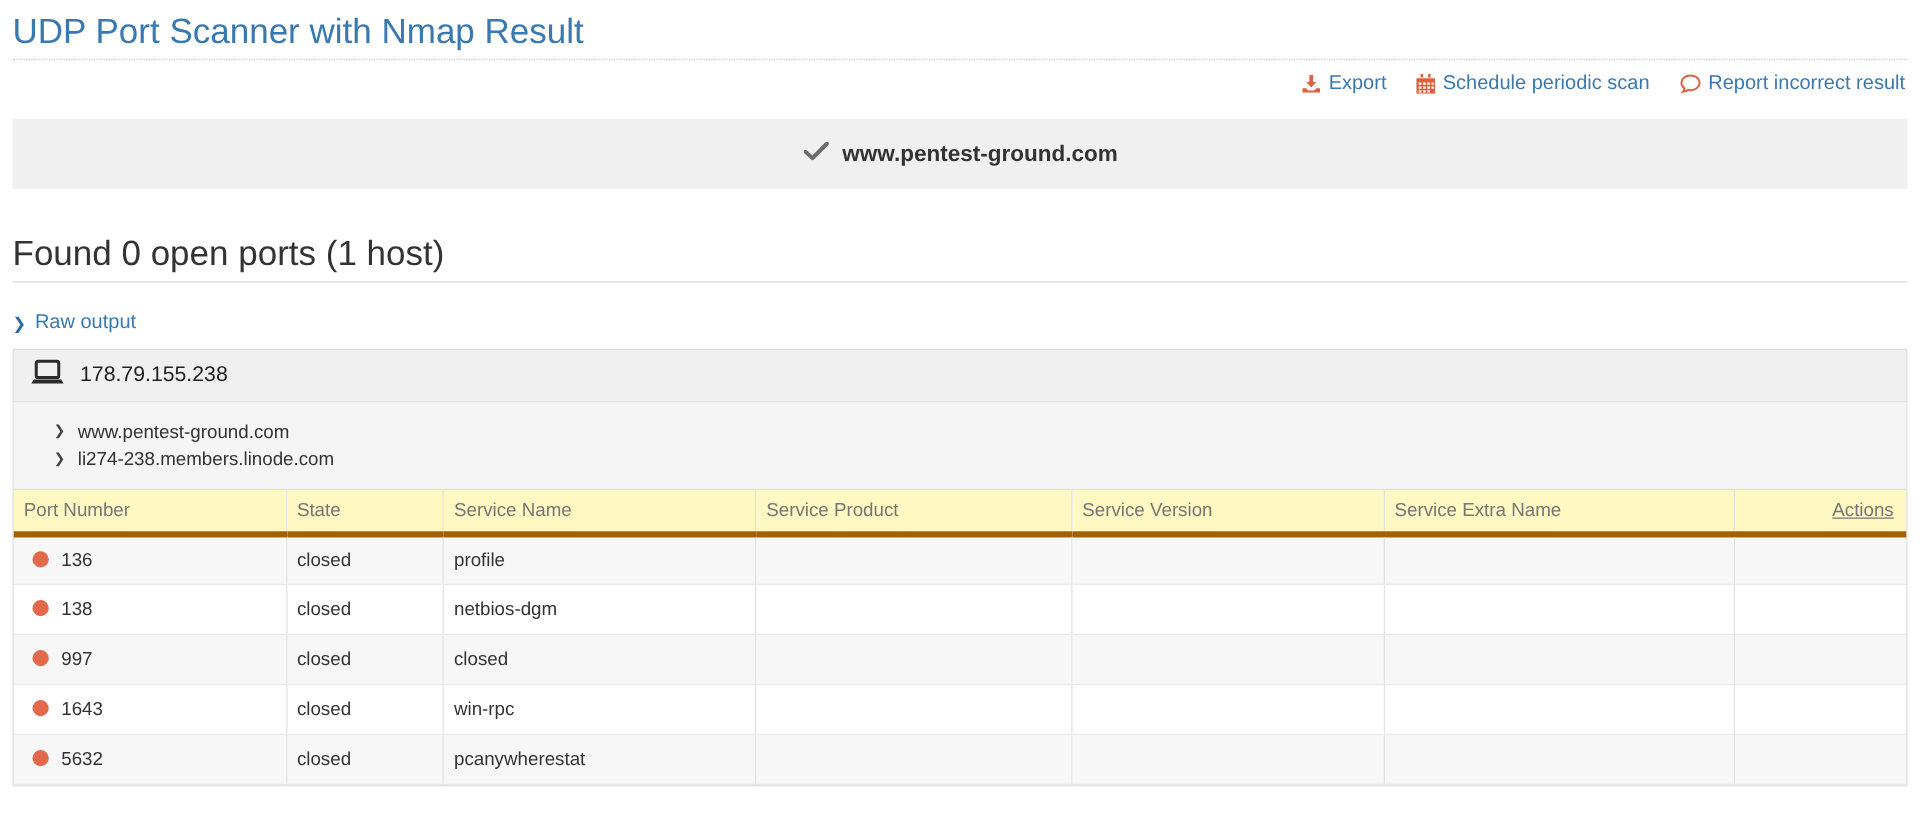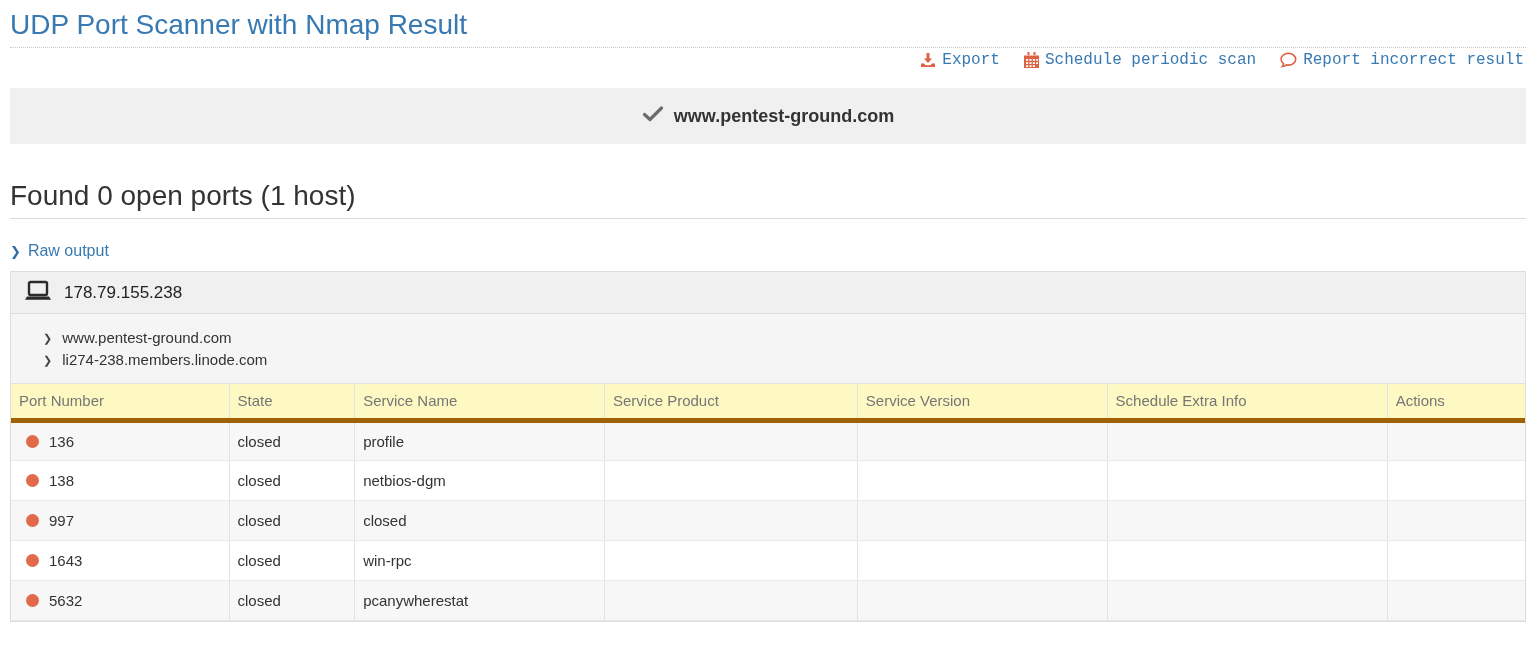--- a/index.html
+++ b/index.html
@@ -19,28 +19,27 @@
   .page-title{
     font-size:28px;
     font-weight:400;
     color:var(--accent-blue,#3879b2);
     line-height:34px;
     padding-bottom:5px;
     border-bottom:1px dotted #c9c9c9;
   }
   
   .toolbar{
-    margin-top:0;
+    margin-top:7px;
     display:flex;
     justify-content:flex-end;
     align-items:center;
     gap:24px;
     height:24px;
     padding-right:2px;
-    font-family:Liberation Mono, monospace;
   }
   .tool-link{
     display:inline-flex;
     align-items:center;
     gap:6px;
     color:var(--accent-blue,#3879b2);
     font-size:16px;
     text-decoration:none;
     cursor:pointer;
     white-space:nowrap;
@@ -139,21 +138,21 @@
     font-weight:400;
     text-align:left;
     height:36px;
     padding:0 10px 0 8px;
     border-left:1px solid #e2e2e2;
     border-bottom:5px solid #a16207;
     white-space:nowrap;
     overflow:hidden;
   }
   table.ports th:first-child{border-left:none;}
-  table.ports th.c-actions{text-align:left;}
+  table.ports th.c-actions{text-align:right;text-decoration:underline;}
   table.ports td{
     height:40px;
     padding:0 10px 0 8px;
     border-left:1px solid #e2e2e2;
     border-bottom:1px solid #e9e9e9;
     color:#333;
     white-space:nowrap;
     overflow:hidden;
   }
   table.ports td:first-child{border-left:none;}
@@ -245,21 +244,21 @@
         <col style="width:18.5%">
         <col style="width:9.1%">
     </colgroup>
     <thead>
       <tr>
         <th>Port Number</th>
         <th>State</th>
         <th>Service Name</th>
         <th>Service Product</th>
         <th>Service Version</th>
-        <th>Schedule Extra Info</th>
+        <th>Service Extra Name</th>
         <th class="c-actions">Actions</th>
       </tr>
     </thead>
     <tbody>
       <tr>
         <td><span class="dot"></span><span>136</span></td>
         <td>closed</td>
         <td>profile</td>
         <td></td>
         <td></td>

